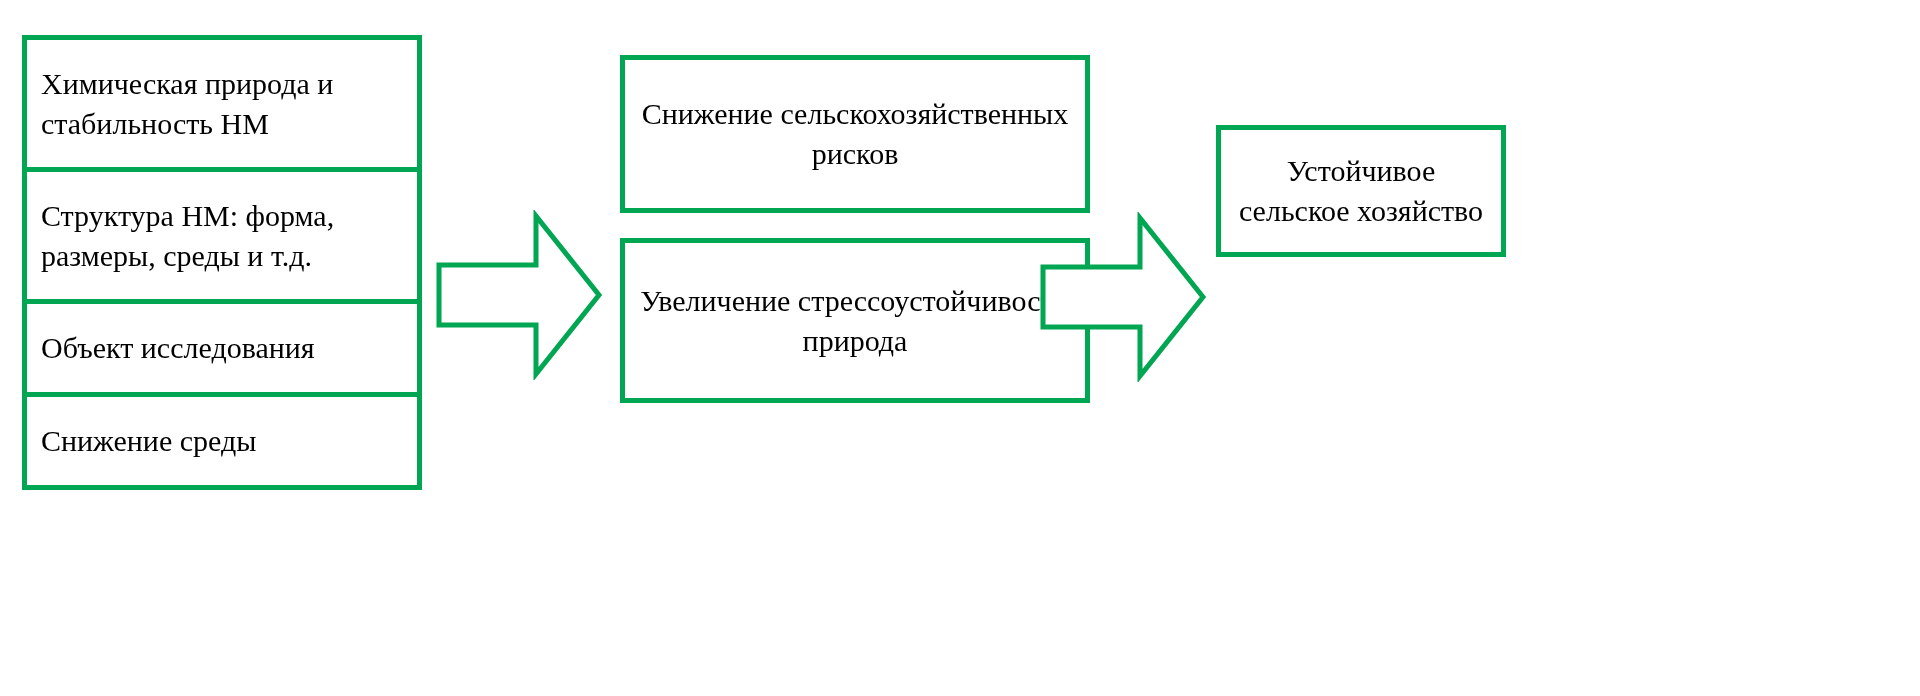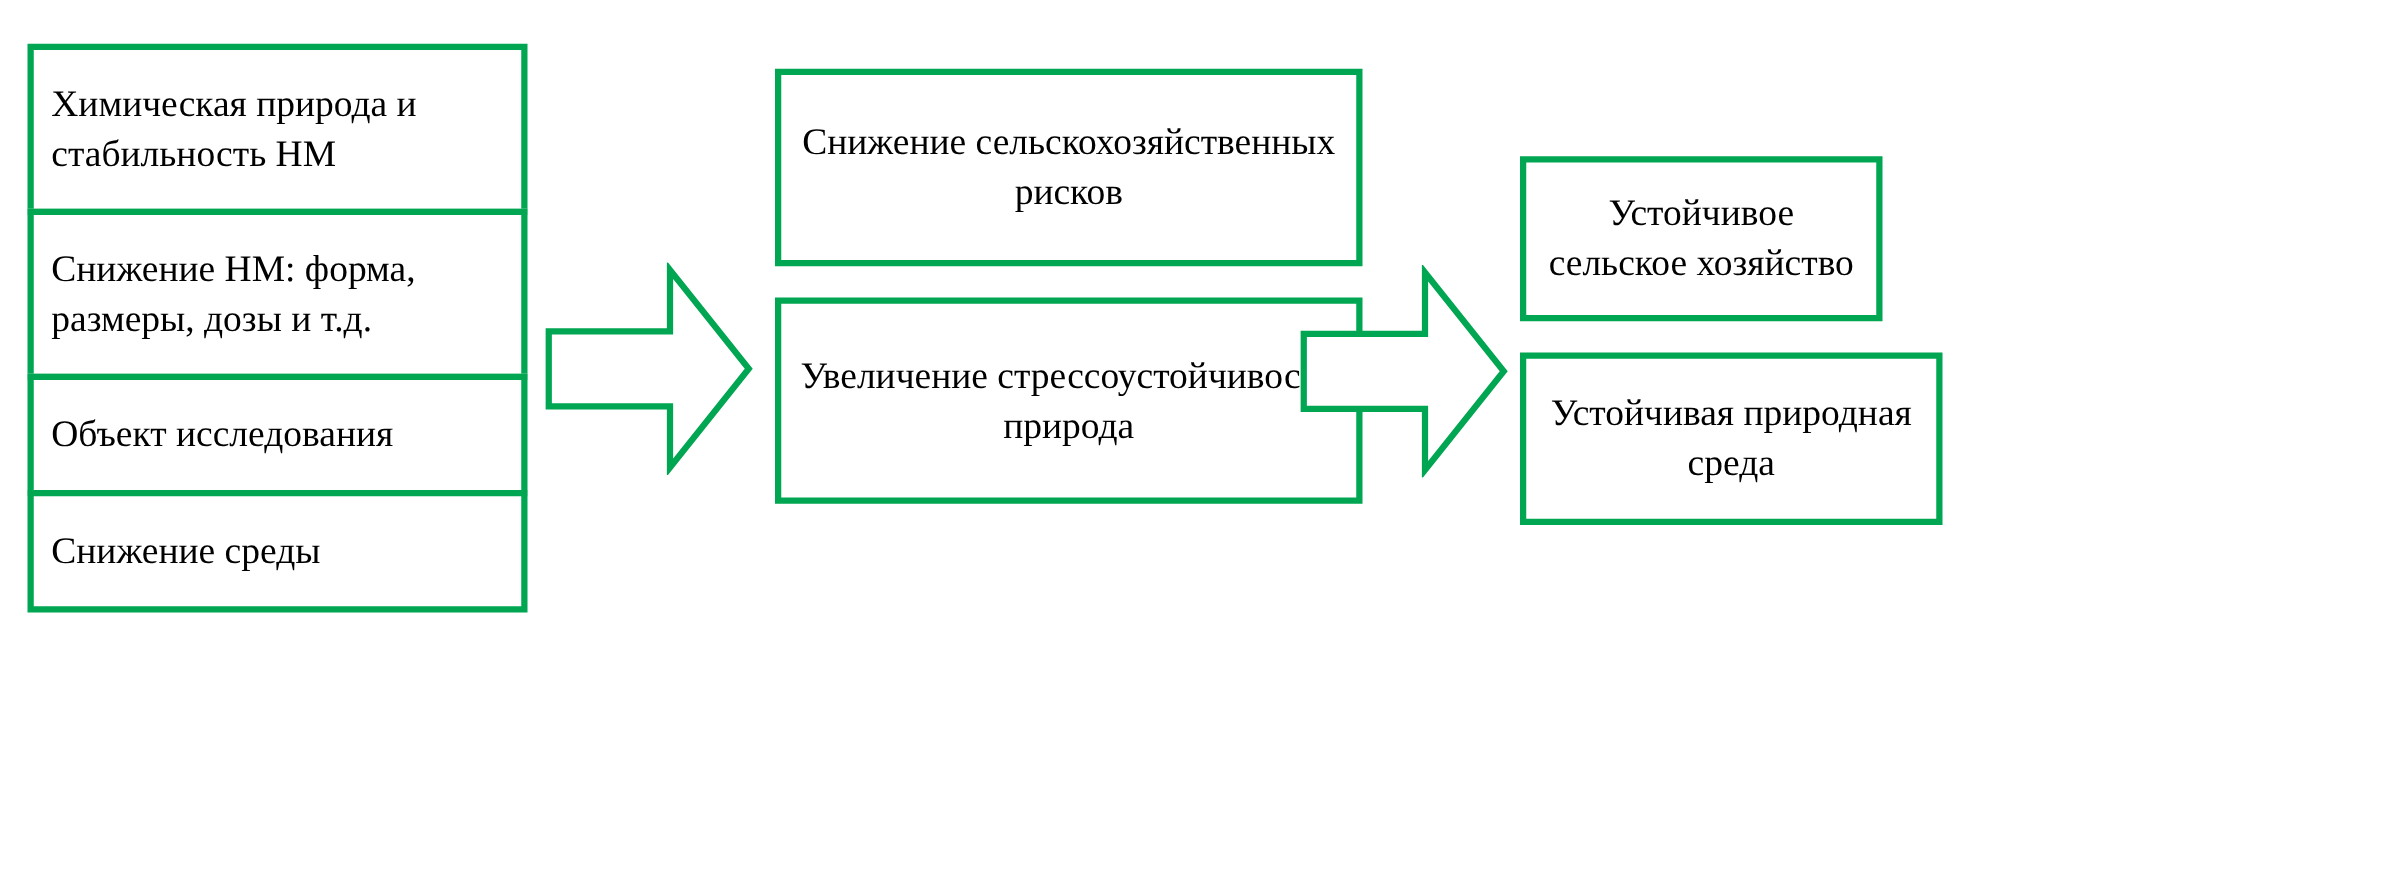--- a/index.html
+++ b/index.html
@@ -71,21 +71,21 @@
 </head>
 <body>
 
 <div class="canvas">
 
   <div class="stack left-col">
     <div class="box" style="min-height:112px">
       <span>Химическая природа и стабильность НМ</span>
     </div>
     <div class="box" style="min-height:112px">
-      <span>Снижение НМ: форма, размеры, дозы и т.д.</span>
+      <span>Структура НМ: форма, размеры, среды и т.д.</span>
     </div>
     <div class="box" style="min-height:72px">
       <span>Объект исследования</span>
     </div>
     <div class="box" style="min-height:66px">
       <span>Снижение среды</span>
     </div>
   </div>
 
   <div class="arrow" style="left:436px;top:210px;">
@@ -106,17 +106,14 @@
   <div class="arrow" style="left:1040px;top:212px;">
     <svg width="168" height="170" viewBox="0 0 168 170">
       <polygon points="3,55 100,55 100,6 163,85 100,164 100,115 3,115" fill="#ffffff" stroke="#00a651" stroke-width="5" stroke-linejoin="miter"></polygon>
     </svg>
   </div>
 
   <div class="box right-box" style="left:1216px;top:125px;width:290px;min-height:132px;">
     <span>Устойчивое сельское хозяйство</span>
   </div>
 
-  <div class="box right-box" style="left:1216px;top:282px;width:338px;min-height:138px;">
-    <span>Устойчивая природная среда</span>
-  </div>
 
 </div>
 
 </body></html>

